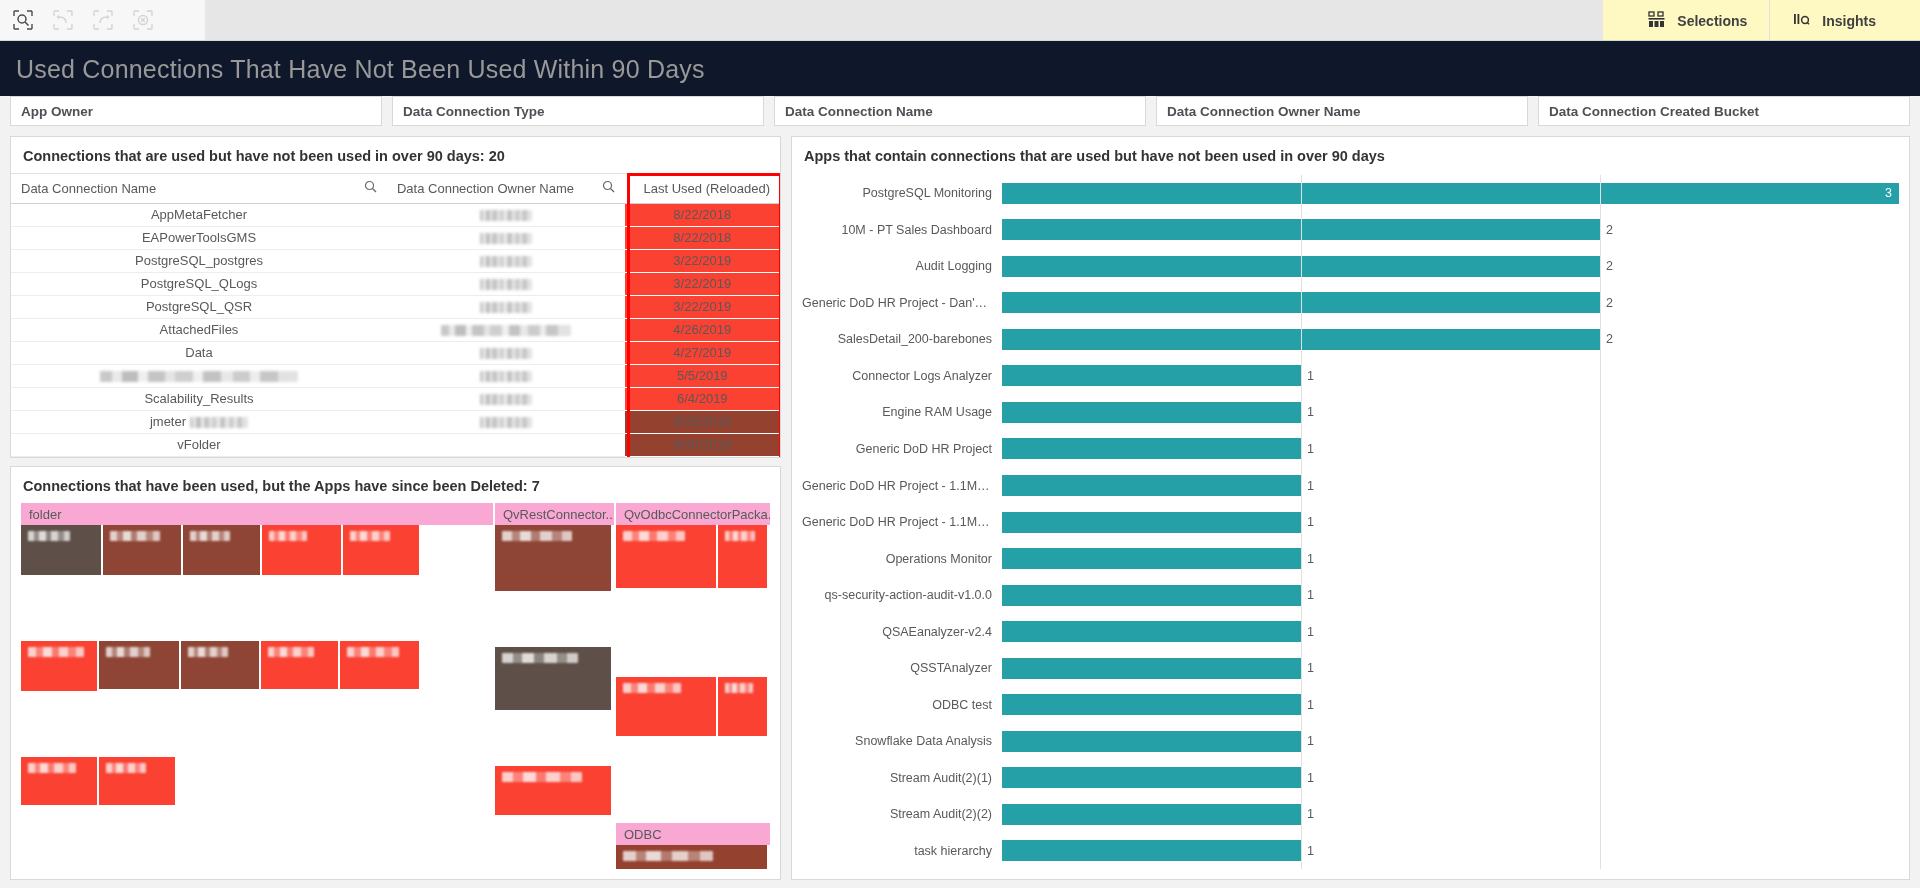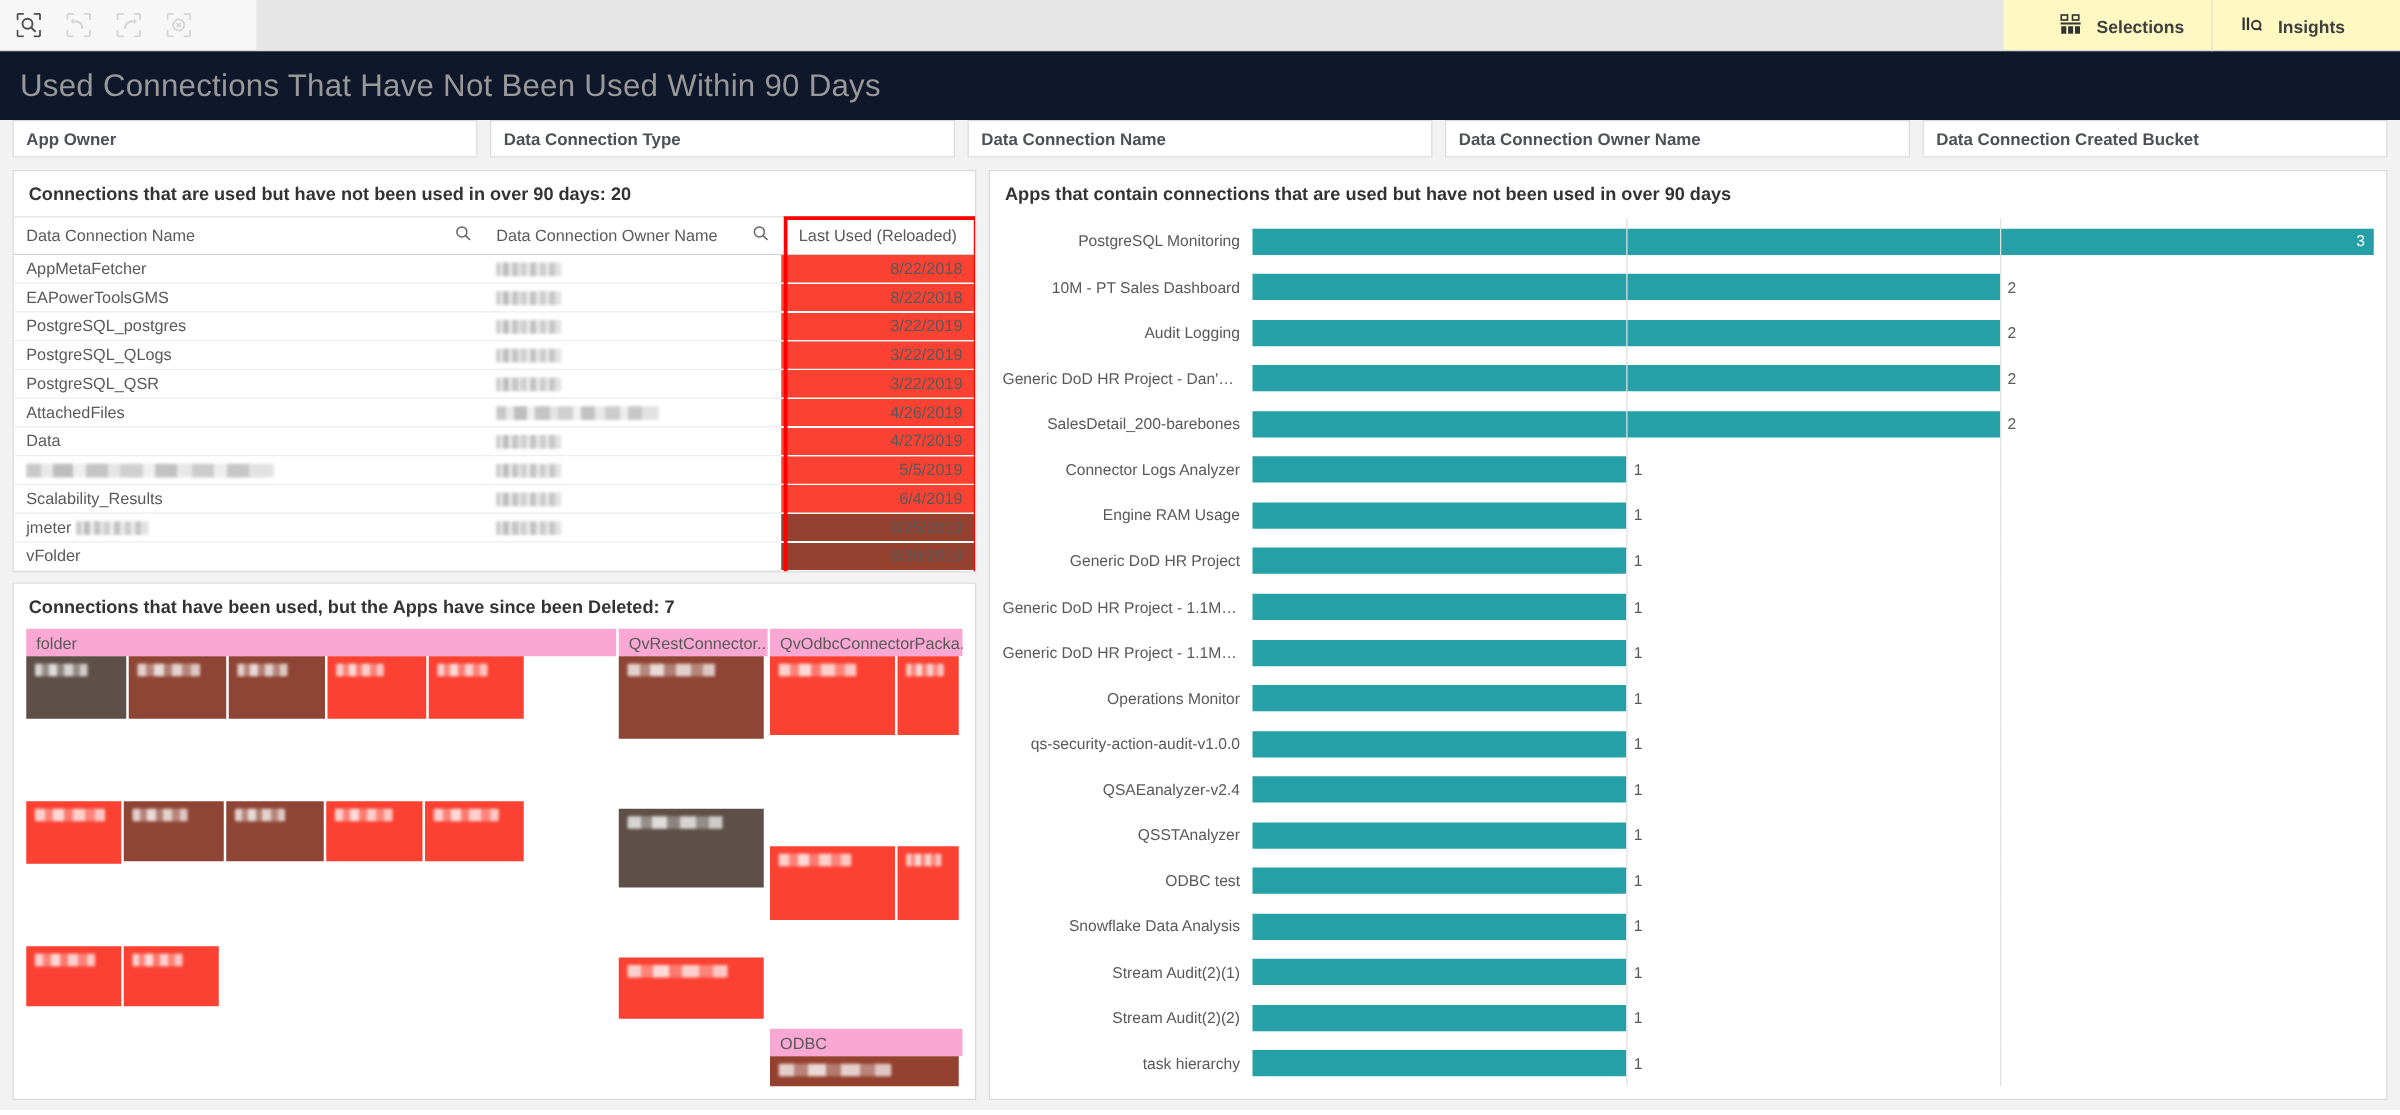--- a/index.html
+++ b/index.html
@@ -93,26 +93,26 @@
   .tbl { width: 100%; border-collapse: collapse; table-layout: fixed; }
   .tbl th {
     font-size: 13px; font-weight: normal; color: #595959;
     text-align: left; padding: 6px 10px 7px 10px;
     border-top: 1px solid #e0e0e0;
     border-bottom: 1px solid #d0d0d0;
     background: #ffffff;
     position: relative;
   }
   .th-inner { display: flex; align-items: center; justify-content: space-between; }
-  .th-date { justify-content: center; }
+  .th-date { justify-content: flex-end; }
   .tbl td {
     font-size: 13px; color: #595959;
     padding: 3px 10px 4px 10px;
     border-bottom: 1px solid #ededed;
-    white-space: nowrap; overflow: hidden;
+    white-space: nowrap; overflow: hidden; text-align: center;
   }
   .col-name  { width: 375px; }
   .col-owner { width: 237px; }
   .col-date  { width: 155px; text-align: right; }
 
   .date-cell { text-align: right; color: #5a5a5a; border-bottom: 1px solid #ffffff !important; }
 
   
   .hl-frame {
     position: absolute;

